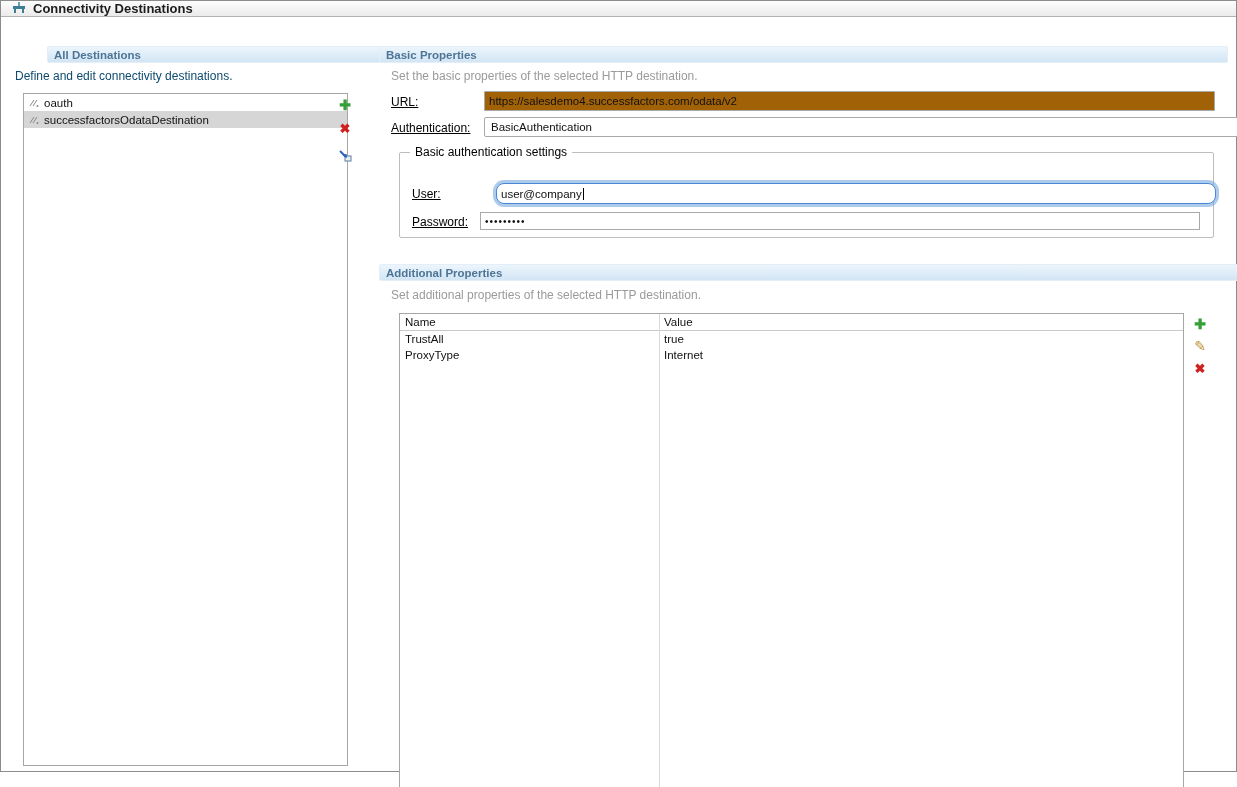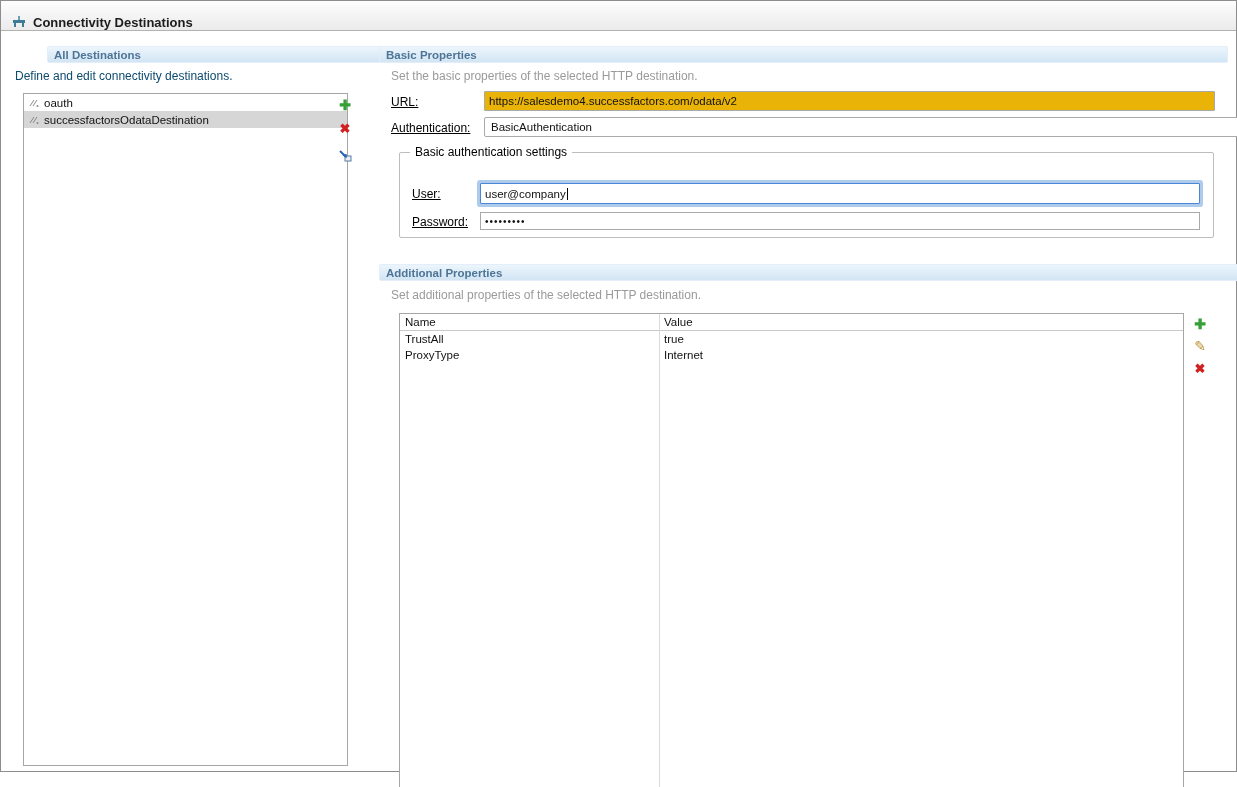--- a/index.html
+++ b/index.html
@@ -1,20 +1,20 @@
 <!DOCTYPE html>
 <html><head>
 <meta charset="utf-8">
 <style>
   * { margin:0; padding:0; box-sizing:border-box; }
   html,body { width:1237px; height:787px; background:#ffffff; font-family:"Liberation Sans",sans-serif; }
   .window { position:absolute; left:0; top:0; width:1237px; height:772px; background:#fff; border:1px solid #8c8c8c; }
 
   
-  .titlebar { position:absolute; left:0; top:0; right:0; height:30px;
+  .titlebar { position:absolute; left:0; top:0; right:0; height:16px;
               background:linear-gradient(#fdfdfd,#ebebeb); border-bottom:1px solid #b2b2b2;
               display:flex; align-items:flex-end; }
   .titlebar .app-icon { margin-left:10px; width:16px; height:16px; }
   .titlebar .title { margin-left:6px; font-size:13px; font-weight:bold; color:#1c1c1c; }
 
   
   .sectbar { position:absolute; height:17px; border-radius:2px;
              background:linear-gradient(#ecf5fc,#d2e5f4); border:1px solid #e3eef8;
              display:flex; align-items:center; padding-left:6px; }
   .sectbar span { font-size:11.5px; font-weight:bold; color:#4e7596; }
@@ -32,41 +32,41 @@
   
   .vtoolbar { position:absolute; display:flex; flex-direction:column; align-items:center; }
   .tbtn { width:18px; height:18px; display:flex; align-items:center; justify-content:center;
           background:transparent; border:none; cursor:pointer; }
   .glyph-add { font-size:14px; font-weight:bold; color:#35a035; }
   .glyph-del { font-size:13px; font-weight:bold; color:#d02020; }
   .glyph-edit { font-size:14px; color:#bb8b2e; }
 
   
   .flabel { position:absolute; font-size:12px; color:#000; white-space:nowrap;text-decoration:underline; }
-  .tinput { position:absolute; border:1px solid #a9a9a9; background:#eab308; font-family:"Liberation Sans",sans-serif;
+  .tinput { position:absolute; border:1px solid #a9a9a9; background:#a16207; font-family:"Liberation Sans",sans-serif;
             font-size:11.5px; color:#111; padding:0 4px; border-radius:1px; }
   .combo { position:absolute; border:1px solid #a9a9a9; background:#fff; display:flex; align-items:center;
            font-size:11.5px; color:#111; border-radius:2px; cursor:default; }
   .combo .combo-text { flex:1; padding-left:6px; }
   .combo .combo-btn { width:16px; height:18px; margin:0 1px 0 0; border-radius:3px;
                       background:linear-gradient(#8fc0ef,#4a86d8);
                       display:flex; flex-direction:column; align-items:center; justify-content:center; }
   .tri-up { width:0; height:0; border-left:3.5px solid transparent; border-right:3.5px solid transparent;
             border-bottom:4px solid #fff; margin-bottom:2px; }
   .tri-down { width:0; height:0; border-left:3.5px solid transparent; border-right:3.5px solid transparent;
               border-top:4px solid #fff; }
 
   
   .groupbox { position:absolute; left:398px; top:151px; width:815px; height:86px;
               border:1px solid #bdbdbd; border-radius:2px; }
   .groupbox .legend { position:absolute; top:-8px; left:10px; background:#fff; padding:0 5px;
                       font-size:12px; color:#000; white-space:nowrap; }
   .ginput { position:absolute; border:1px solid #a9a9a9; background:#fff; font-size:11.5px; color:#111;
             padding:0 4px; display:flex; align-items:center; }
-  .ginput.focused { border:1px solid #4a86d8; box-shadow:0 0 0 3px rgba(110,160,220,.55); border-radius:1px; }
+  .ginput.focused { border:1px solid #4a86d8; box-shadow:0 0 0 3px rgba(110,160,220,.55); border-radius:8px;margin-left:16px; }
   .caret { display:inline-block; width:1px; height:12px; background:#000; margin-left:1px; vertical-align:middle; }
 
   
   .proptable { position:absolute; left:398px; top:312px; width:785px; height:477px;
                border:1px solid #a6a6a6; background:#fff; font-size:11.5px; color:#111; }
   .pt-divider { position:absolute; left:259px; top:0; bottom:0; width:1px; background:#dadada; }
   .pt-header { display:flex; height:17px; border-bottom:1px solid #c9c9c9; align-items:center; }
   .pt-header .c1, .pt-row .c1 { width:259px; padding-left:5px; }
   .pt-header .c2, .pt-row .c2 { flex:1; padding-left:5px; }
   .pt-row { display:flex; height:16px; align-items:center; cursor:default; }

